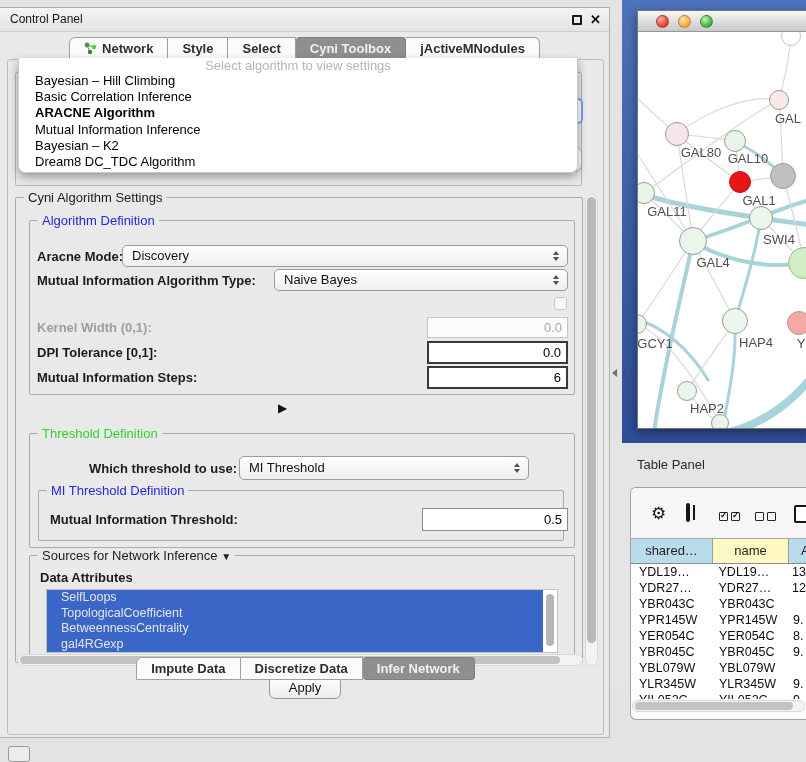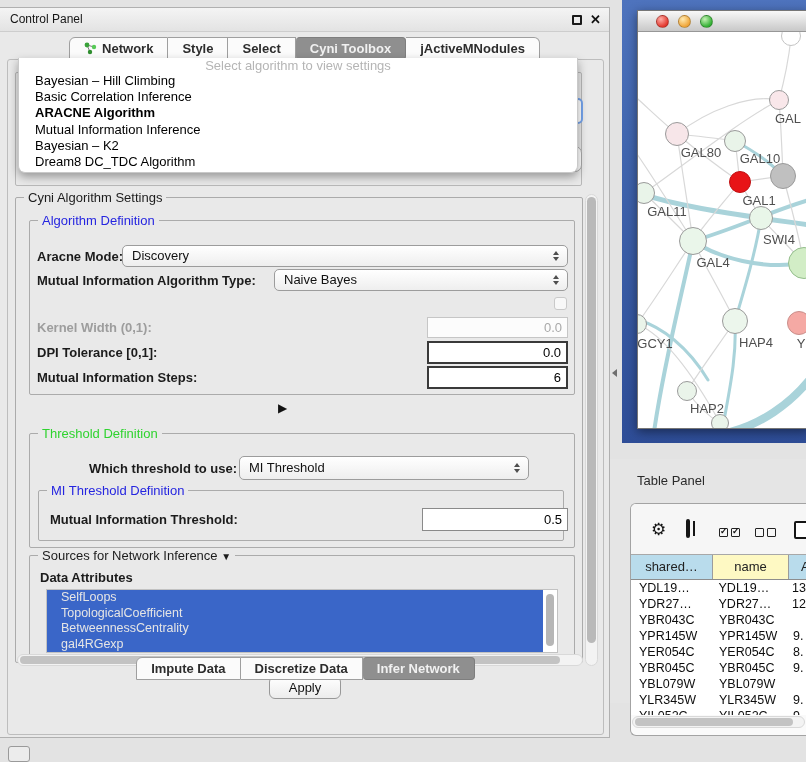--- a/index.html
+++ b/index.html
@@ -108,21 +108,21 @@
   .tl { position:absolute; top:4px; width:13px; height:13px; border-radius:50%; border:0.5px solid rgba(0,0,0,0.25); }
   .tl-red    { left:18px; background:radial-gradient(circle at 35% 30%, #ffada6, #e33a30 70%); }
   .tl-yellow { left:40px; background:radial-gradient(circle at 35% 30%, #ffeab0, #f0a63a 70%); }
   .tl-green  { left:62px; background:radial-gradient(circle at 35% 30%, #c4f2b4, #35b135 70%); }
   .net-canvas { position:absolute; left:0; top:21px; width:170px; height:396px;
         background:#fff; overflow:hidden; }
   .nnode { position:absolute; border-radius:50%; border:1px solid #999; }
   .nlabel { position:absolute; font-size:13px; color:#4f4f4f; white-space:nowrap; transform:translateX(-50%); }
 
   
-  .right-lower { position:absolute; left:610px; top:443px; width:196px; height:244px; background:#e5e5e5;margin-top:16px; }
+  .right-lower { position:absolute; left:610px; top:443px; width:196px; height:244px; background:#e5e5e5; }
   .tp-title { position:absolute; left:27px; top:14px; font-size:13px; color:#2a2a2a; }
   .table-window { position:absolute; left:20px; top:44px; width:176px; height:233px;
         background:#fafafa; border:1px solid #a3a3a3; border-right:none; border-radius:6px 0 0 6px; overflow:hidden; }
   .tp-toolbar { position:absolute; top:0; left:0; right:0; height:50px; background:#f6f6f6; }
   .tbi { position:absolute; top:17px; }
   .gear { font-size:17px; color:#151515; line-height:17px; }
   .colicon { width:16px; height:16px; border:2px solid #151515; border-radius:2px; position:relative; }
   .colicon::after { content:""; position:absolute; left:5px; top:0; bottom:0; width:2px; background:#151515; }
   .cb { display:inline-block; width:9px; height:9px; border:1.5px solid #222; border-radius:1px;
         position:relative; margin-right:3px; vertical-align:middle; }
@@ -335,21 +335,21 @@
         <div class="nnode" style="left: -5px; top: 150px; width: 22px; height: 22px; background: rgb(233, 244, 233); border-color: rgb(154, 154, 154);"></div>
         <div class="nnode" style="left: 41px; top: 195px; width: 28px; height: 28px; background: rgb(234, 246, 234); border-color: rgb(154, 154, 154);"></div>
         <div class="nnode" style="left: 150px; top: 215px; width: 32px; height: 32px; background: rgb(210, 237, 198); border-color: rgb(147, 189, 139);"></div>
         <div class="nnode" style="left: -11px; top: 282px; width: 20px; height: 20px; background: rgb(234, 244, 234); border-color: rgb(154, 154, 154);"></div>
         <div class="nnode" style="left: 84px; top: 276px; width: 26px; height: 26px; background: rgb(236, 246, 236); border-color: rgb(154, 154, 154);"></div>
         <div class="nnode" style="left: 149px; top: 279px; width: 24px; height: 24px; background: rgb(245, 169, 164); border-color: rgb(201, 143, 139);"></div>
         <div class="nnode" style="left: 39px; top: 349px; width: 20px; height: 20px; background: rgb(234, 244, 234); border-color: rgb(154, 154, 154);"></div>
         <div class="nnode" style="left: 73px; top: 382px; width: 18px; height: 18px; background: rgb(234, 244, 234); border-color: rgb(154, 154, 154);"></div>
         <div class="nlabel" style="left: 150px; top: 79px;">GAL</div>
         <div class="nlabel" style="left: 63px; top: 113px;">GAL80</div>
-        <div class="nlabel" style="left: 122px; top: 119px;">GAL10</div>
+        <div class="nlabel" style="left: 110px; top: 119px;">GAL10</div>
         <div class="nlabel" style="left: 121px; top: 161px;">GAL1</div>
         <div class="nlabel" style="left: 29px; top: 172px;">GAL11</div>
         <div class="nlabel" style="left: 141px; top: 200px;">SWI4</div>
         <div class="nlabel" style="left: 75px; top: 223px;">GAL4</div>
         <div class="nlabel" style="left: 17px; top: 304px;">GCY1</div>
         <div class="nlabel" style="left: 118px; top: 303px;">HAP4</div>
         <div class="nlabel" style="left: 163px; top: 304px;">Y</div>
         <div class="nlabel" style="left: 69px; top: 369px;">HAP2</div>
       </div>
   </div>

